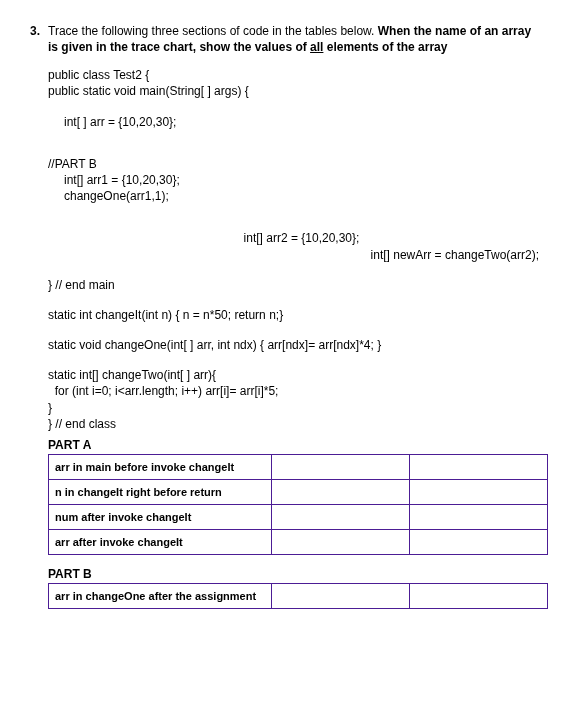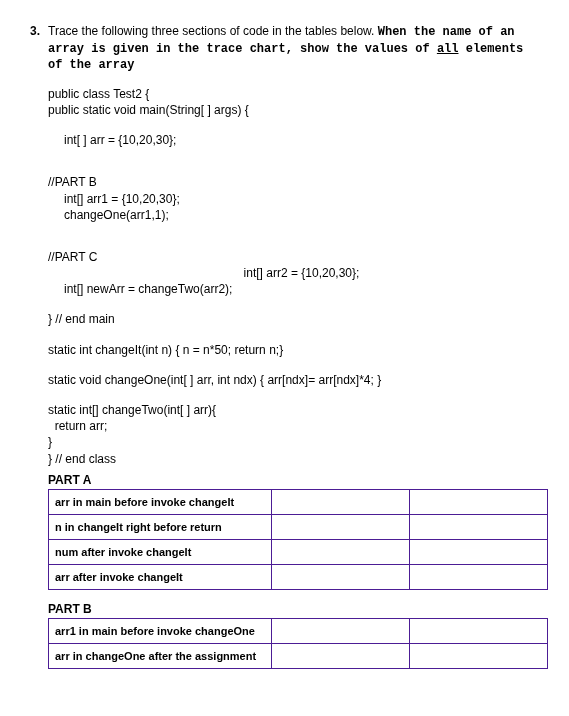--- a/index.html
+++ b/index.html
@@ -48,21 +48,21 @@
     font-weight: bold;
     height: 16px;
   }
   table.trace td.label-cell {
     width: 225px;
   }
   table.trace td.val-cell {
     width: 137px;
   }
   .underline { text-decoration: underline; }
-  .bold { font-weight: bold; font-family: Liberation Mono, monospace; }
+  .bold { font-weight: bold; }
   .gap { height: 14px; }
   .gap-lg { height: 26px; }
 </style>
 </head>
 <body>
 
 <div class="q-header">
   <div class="q-num">3.</div>
   <div class="q-text">
     <span>Trace the following three sections of code in the tables below. </span><span class="bold">When the name of an array is given in the trace chart, show the values of </span><span class="bold underline">all</span><span class="bold"> elements of the array</span>
@@ -72,32 +72,31 @@
 <div class="codeblock">
   <div>public class Test2 {</div>
   <div> public static void main(String[ ] args) {</div>
   <div class="gap"></div>
   <div style="padding-left:16px;">int[ ] arr = {10,20,30};</div>
   <div class="gap-lg"></div>
   <div>//PART B</div>
   <div style="padding-left:16px;">int[] arr1 = {10,20,30};</div>
   <div style="padding-left:16px;">changeOne(arr1,1);</div>
   <div class="gap-lg"></div>
-  <div>//PART C</div>
   <div style="padding-left:16px;text-align:center;">int[] arr2 = {10,20,30};</div>
-  <div style="padding-left:16px;">int[] newArr = changeTwo(arr2);</div>
+  <div style="padding-left:16px;text-align:right;">int[] newArr = changeTwo(arr2);</div>
   <div class="gap"></div>
   <div>} // end main</div>
   <div class="gap"></div>
   <div>static int changeIt(int n) { n = n*50; return n;}</div>
   <div class="gap"></div>
   <div>static void changeOne(int[ ] arr, int ndx) { arr[ndx]= arr[ndx]*4; }</div>
   <div class="gap"></div>
   <div>static int[] changeTwo(int[ ] arr){</div>
-  <div style="white-space:pre;">  return arr;</div>
+  <div style="white-space:pre;">  for (int i=0; i&lt;arr.length; i++) arr[i]= arr[i]*5;</div>
   <div>}</div>
   <div>} // end class</div>
 </div>
 
 <div class="section-label">PART A</div>
 <table class="trace">
   <tbody>
       <tr>
         <td class="label-cell">arr in main before invoke changeIt</td>
         <td class="val-cell"></td>
@@ -117,25 +116,20 @@
         <td class="label-cell">arr after invoke changeIt</td>
         <td class="val-cell"></td>
         <td class="val-cell"></td>
       </tr>
 </tbody>
   </table>
 
 <div class="section-label">PART B</div>
 <table class="trace">
   <tbody>
-      <tr>
-        <td class="label-cell">arr1 in main before invoke changeOne</td>
-        <td class="val-cell"></td>
-        <td class="val-cell"></td>
-      </tr>
   <tr>
         <td class="label-cell">arr in changeOne after the assignment</td>
         <td class="val-cell"></td>
         <td class="val-cell"></td>
       </tr>
 
 </tbody>
   </table>
 
 </body></html>

